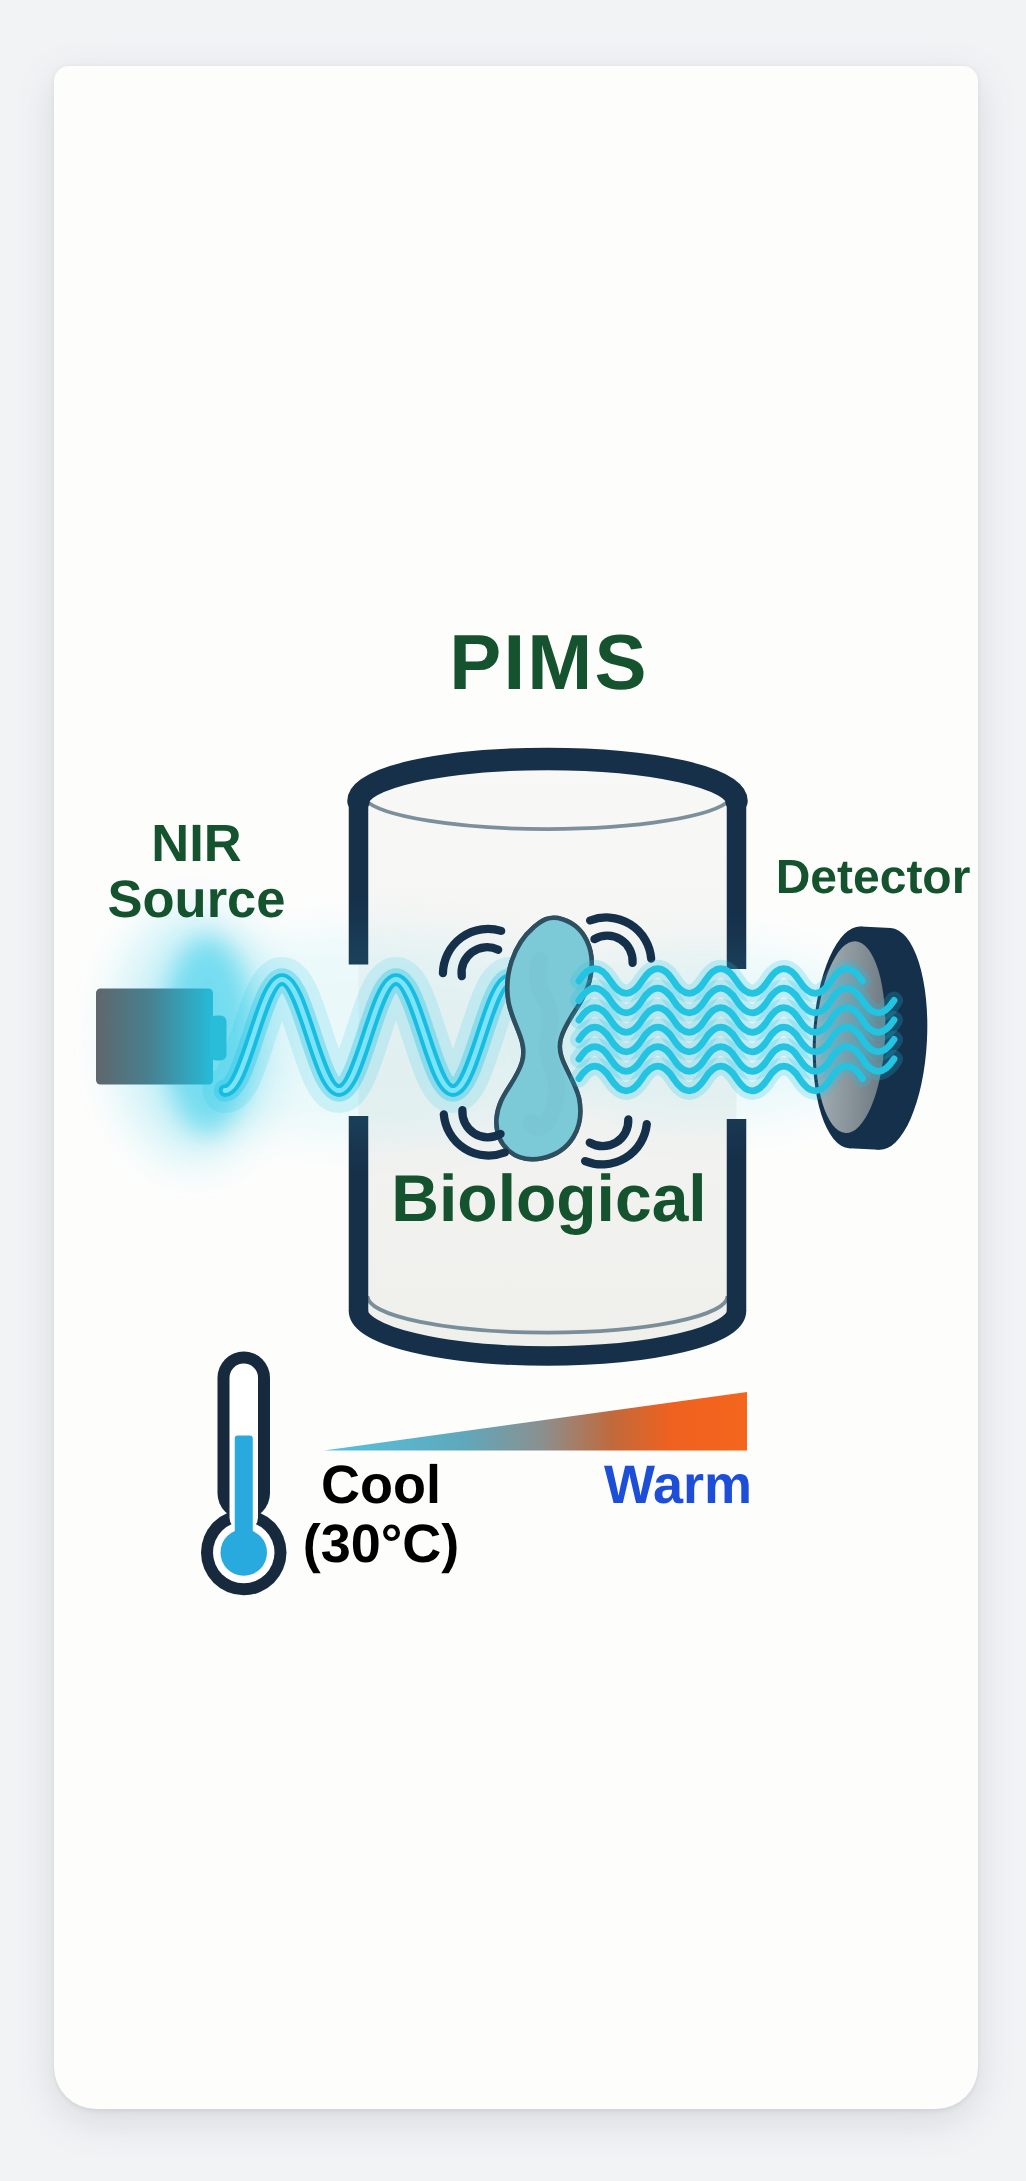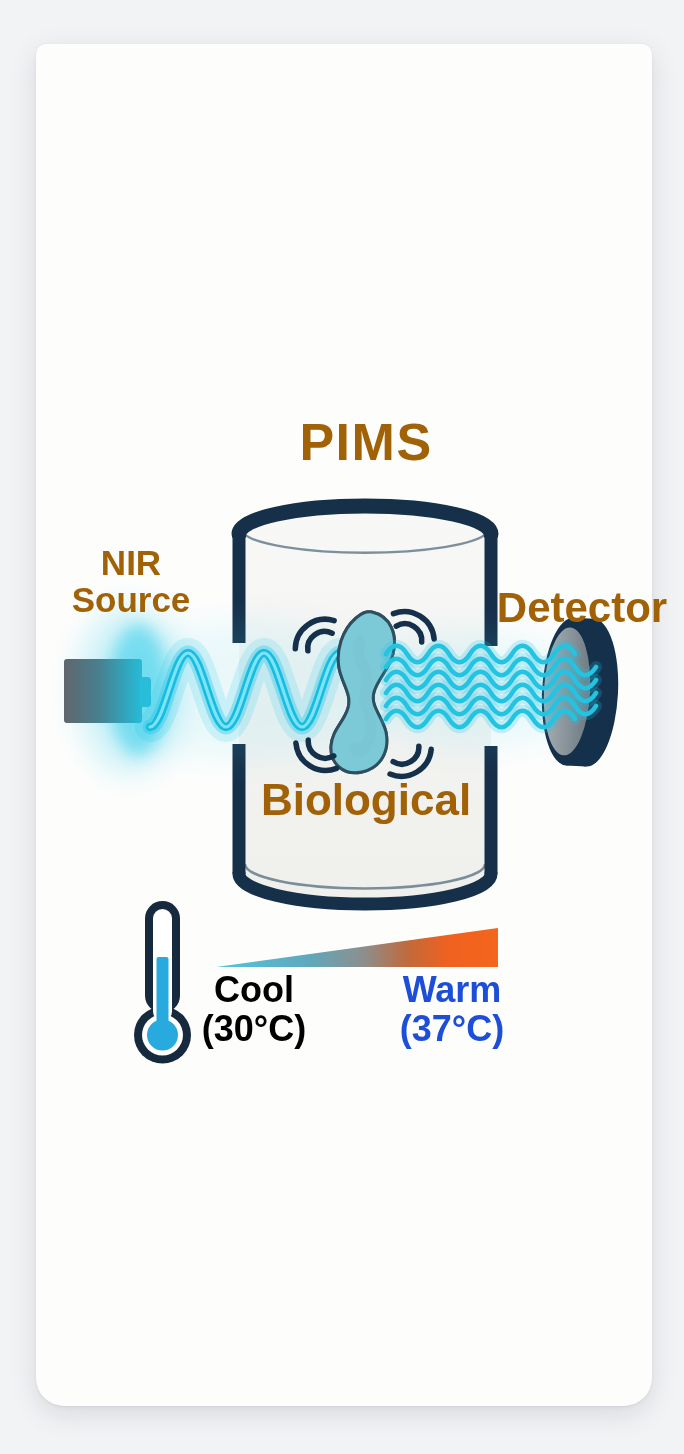--- a/index.html
+++ b/index.html
@@ -8,25 +8,25 @@
     background:#f2f3f5;
     font-family:"Liberation Sans",sans-serif;
   }
   .card{
     position:absolute;left:36px;top:44px;width:616px;height:1362px;
     background:#fdfdfc;border-radius:10px 10px 28px 28px;
     box-shadow:0 8px 26px rgba(90,98,110,.18),0 1px 3px rgba(90,98,110,.10);
   }
   .gfx{position:absolute;left:0;top:0;width:684px;height:1454px;}
   .label{position:absolute;transform:translateX(-50%);text-align:center;
-         font-weight:bold;color:#a16207;white-space:nowrap;}
+         font-weight:bold;color:#14532d;white-space:nowrap;}
   .label span{display:block;}
   .title{left:366px;top:412px;font-size:52px;letter-spacing:1.5px;}
   .nir{left:119px;top:544px;font-size:35px;line-height:1.06;margin-left:12px;}
-  .det{left:582px;top:584px;font-size:42px;}
+  .det{left:582px;top:566px;font-size:32px;}
   .sample{left:366px;top:775px;font-size:44px;line-height:1.12;}
   .cool{left:254px;top:971px;font-size:36px;line-height:1.08;color:#000000;}
   .warm{left:452px;top:971px;font-size:36px;line-height:1.08;color:#1d4ed8;}
 </style>
 </head>
 <body>
 
 <div class="card"></div>
 
 <svg class="gfx" viewBox="0 0 684 1454">
@@ -174,14 +174,13 @@
   <span>Biological</span>
 </div>
 
 <div class="label cool">
   <span>Cool</span>
   <span>(30°C)</span>
 </div>
 
 <div class="label warm">
   <span>Warm</span>
-  <span>(37°C)</span>
 </div>
 
 </body></html>

